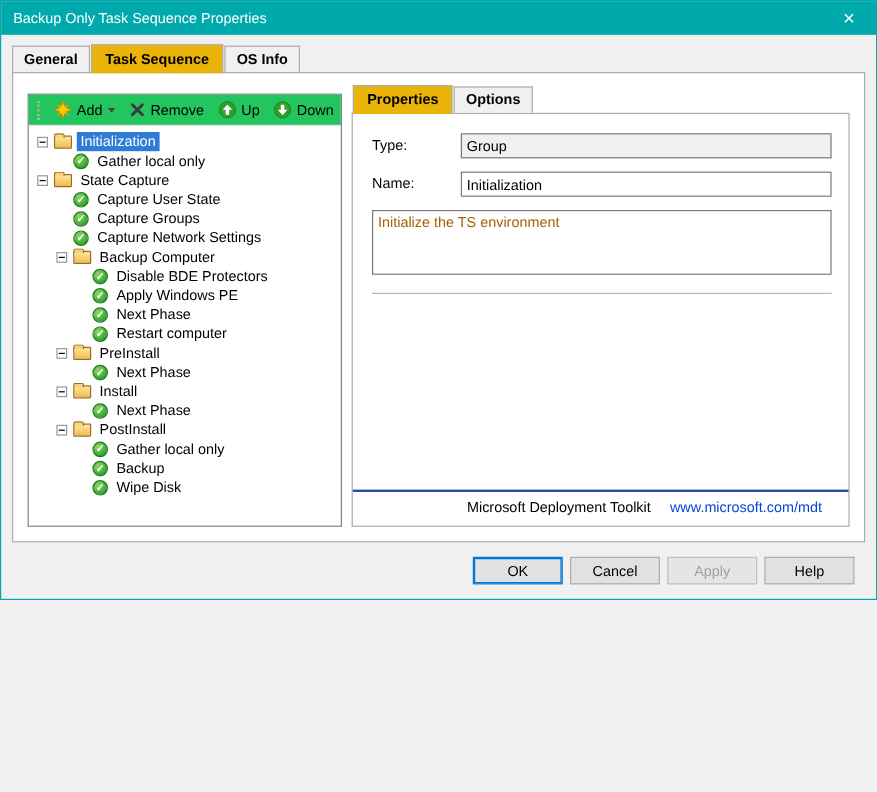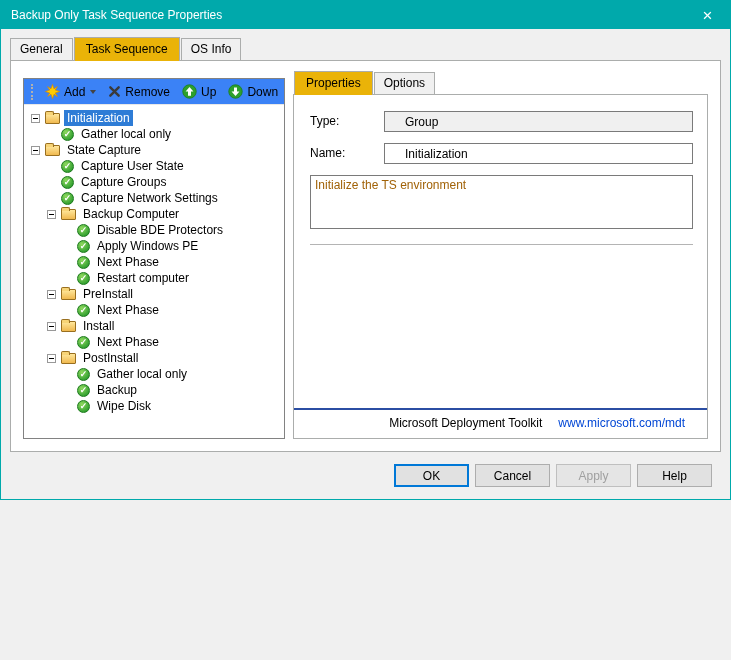--- a/index.html
+++ b/index.html
@@ -33,20 +33,21 @@
     padding: 8px 0 0 9px;
     position: relative; z-index: 2;
   }
   .tab {
     background: #f0f0f0;
     border: 1px solid #abadac; border-bottom: none;
     padding: 3px 9px 4px;
     margin-right: 1px;
     position: relative;
     white-space: nowrap;
+    font-weight: bold;
   }
   .tab.active {
     background: #eab308;
     padding: 4px 11px 5px;
     margin-bottom: -1px;
     z-index: 3;
   }
 
   .tabpage {
     flex: 1; min-height: 0;
@@ -62,21 +63,21 @@
   .left-panel {
     width: 262px; flex: 0 0 auto;
     margin-top: 7px;
     border: 1px solid #828282;
     background: #fff;
     display: flex; flex-direction: column;
   }
   .toolbar {
     height: 26px; flex: 0 0 auto;
     display: flex; align-items: center;
-    background: #3b82f6;
+    background: #22c55e;
     border-bottom: 1px solid #e8e8e8;
     padding: 0 4px;
   }
   .grip { width: 0; height: 16px; border-left: 2px dotted #b0b0b0; margin: 0 6px 0 3px; }
   .tb-btn { display: flex; align-items: center; gap: 4px; padding: 3px 6px; cursor: default; }
   .tb-ico { display: flex; align-items: center; }
   .caret {
     width: 0; height: 0;
     border-left: 3px solid transparent; border-right: 3px solid transparent;
     border-top: 4px solid #444; margin-left: 1px;
@@ -126,21 +127,21 @@
     position: relative; z-index: 1;
     display: flex; flex-direction: column;
     padding: 16px 14px 0 16px;
   }
   .field-row { display: flex; margin-bottom: 11px; }
   .field-label { width: 74px; flex: 0 0 auto; padding-top: 3px; }
   .text-input {
     flex: 1; height: 21px;
     border: 1px solid #7a7a7a;
     font: 12px "Liberation Sans", sans-serif;
-    padding: 0 20px; background: #fff; color: #000;
+    padding: 0 4px; background: #fff; color: #000;
   }
   .text-input.readonly { background: #f0f0f0; }
   .desc-input {
     flex: 1; height: 54px;
     border: 1px solid #7a7a7a;
     font: 12px "Liberation Sans", sans-serif;
     padding: 2px 4px; resize: none; background: #fff; color: #a16207;
   }
   .divider { height: 2px; border-top: 1px solid #b4b4b4; border-bottom: 1px solid #fff; margin-top: 4px; }
   .panel-spacer { flex: 1; }

